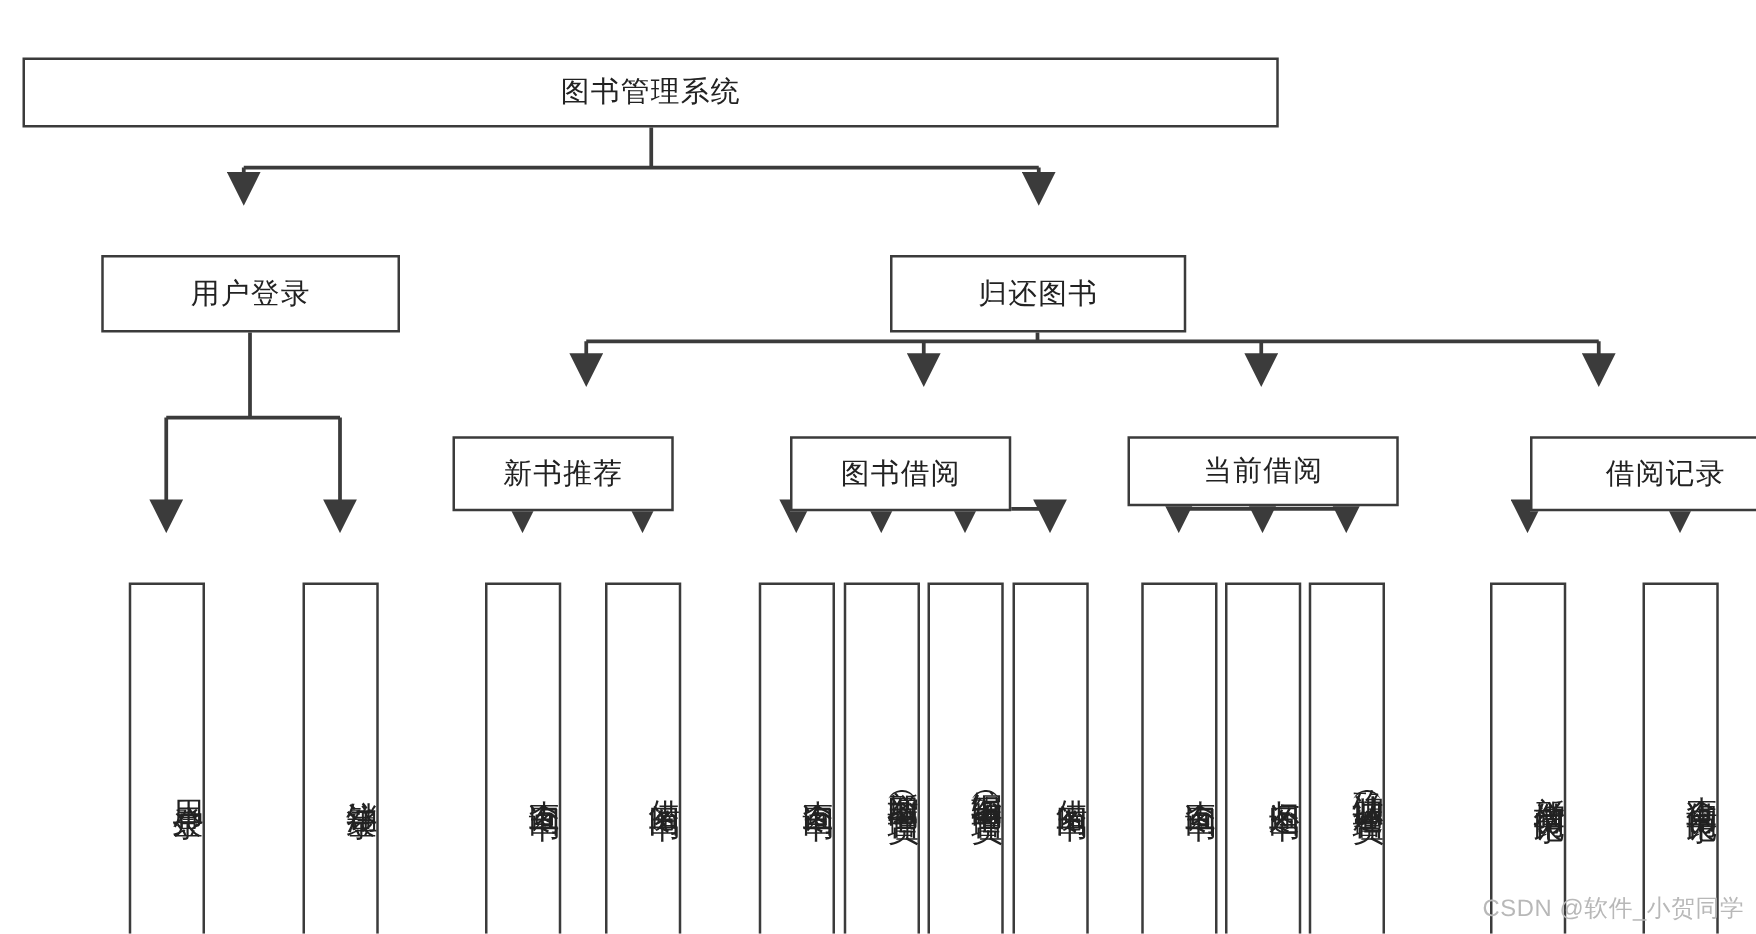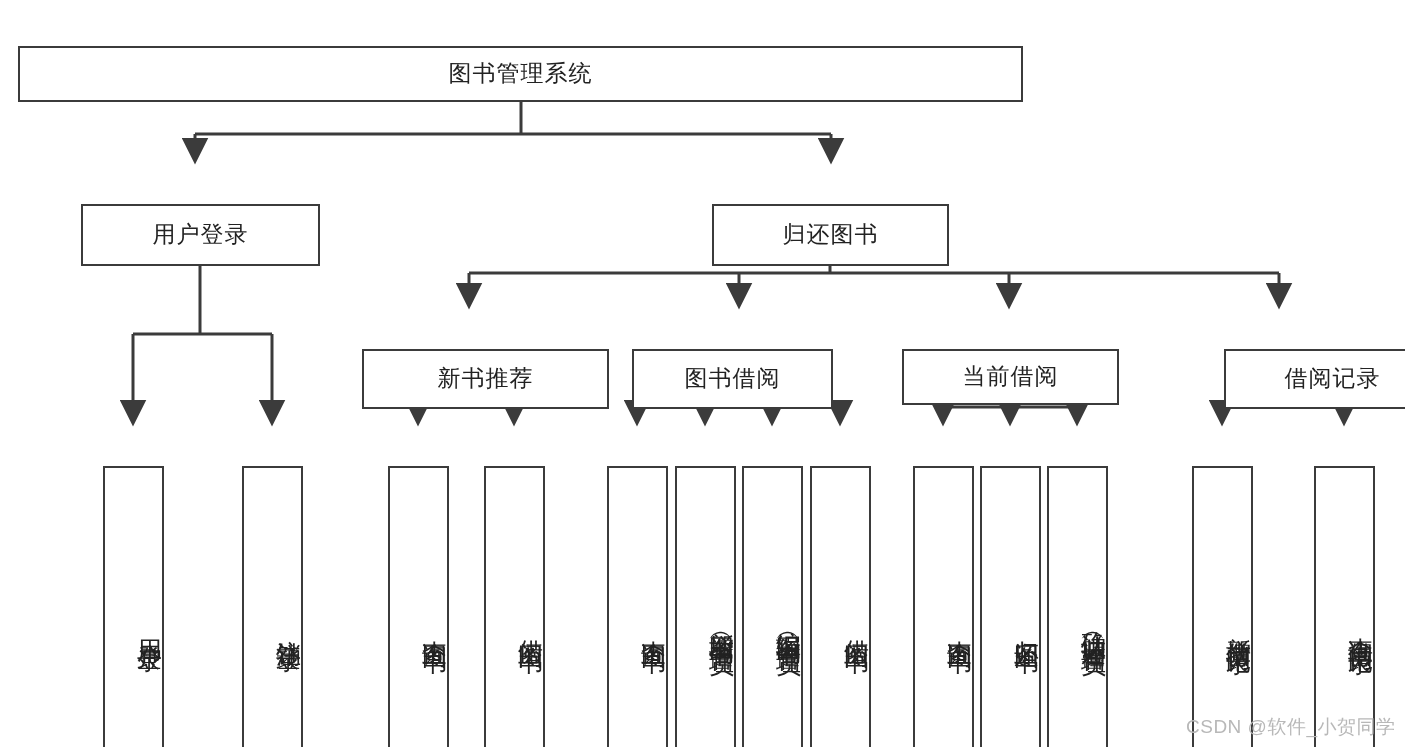--- a/index.html
+++ b/index.html
@@ -126,24 +126,24 @@
     <span>图书管理系统</span>
   </div>
 
   <div class="node horiz" style="left:81px; top:172px; width:239px; height:62px;">
     <span>用户登录</span>
   </div>
   <div class="node horiz" style="left:712px; top:172px; width:237px; height:62px;">
     <span>归还图书</span>
   </div>
 
-  <div class="node horiz" style="left:362px; top:317px; width:247px; height:60px;">
+  <div class="node horiz" style="left:362px; top:317px; width:177px; height:60px;">
     <span>新书推荐</span>
   </div>
-  <div class="node horiz" style="left:632px; top:317px; width:201px; height:60px;">
+  <div class="node horiz" style="left:632px; top:317px; width:177px; height:60px;">
     <span>图书借阅</span>
   </div>
   <div class="node horiz" style="left:902px; top:317px; width:217px; height:56px;">
     <span>当前借阅</span>
   </div>
   <div class="node horiz" style="left:1224px; top:317px; width:217px; height:60px;">
     <span>借阅记录</span>
   </div>
 
   <div class="node vert" style="left:103px; top:434px; width:61px; height:305px;">

